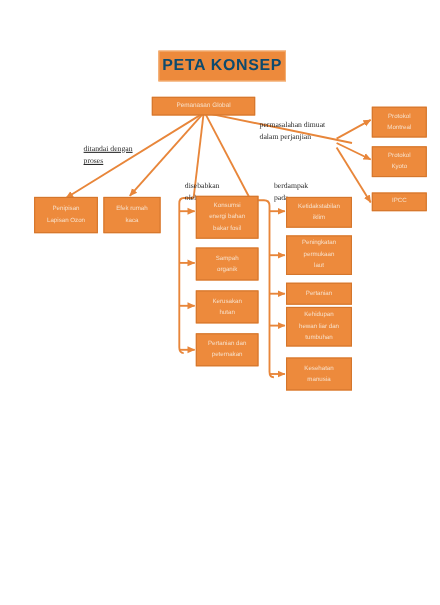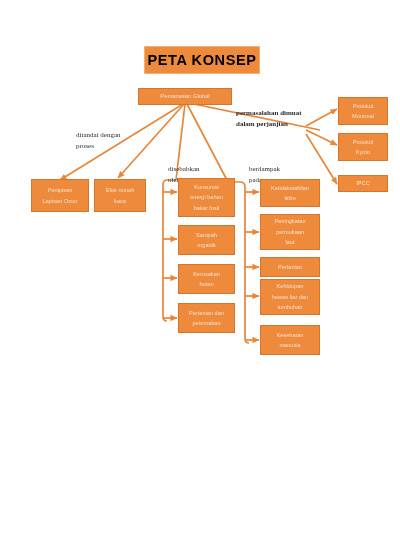--- a/index.html
+++ b/index.html
@@ -32,21 +32,21 @@
     width: 116px;
     height: 28px;
     background: #ED8A3C;
     border: 1.5px solid #F3AE72;
     display: flex;
     align-items: center;
     justify-content: center;
     box-sizing: border-box;
   }
   .title-box span {
-    color: #000000;
+    color: #0c4a6e;
     font-size: 14.5px;
     font-weight: bold;
     letter-spacing: 0.6px;
     white-space: nowrap;
   }
 
   
   .node {
     position: absolute;
     background: #ED8A3C;
@@ -127,32 +127,32 @@
 
   <div class="title-box">
     <span>PETA KONSEP</span>
   </div>
 
   <div class="node root" style="left:138px; top:88px; width:94px; height:17px;">
     <span style="white-space: pre-line;">Pemanasan Global</span>
   </div>
 
   <div class="conn-label" style="left:76px; top:118px;">
-    <span style="white-space: pre-line;">ditandai dengan
+    <span style="white-space: pre-line; text-decoration: underline;">ditandai dengan
 proses</span>
   </div>
   <div class="conn-label" style="left:168px; top:152px;">
     <span style="white-space: pre-line;">disebabkan
 oleh</span>
   </div>
   <div class="conn-label" style="left:249px; top:152px;">
     <span style="white-space: pre-line; text-align: center;">berdampak
 pada</span>
   </div>
-  <div class="conn-label" style="left:236px; top:96px;font-weight:bold;">
+  <div class="conn-label" style="left:236px; top:96px;">
     <span style="white-space: pre-line;">permasalahan dimuat
 dalam perjanjian</span>
   </div>
 
   <div class="node" style="left:31px; top:179px; width:58px; height:33px;">
     <span style="white-space: pre-line;">Penipisan
 Lapisan Ozon</span>
   </div>
   <div class="node" style="left:94px; top:179px; width:52px; height:33px;">
     <span style="white-space: pre-line;">Efek rumah

